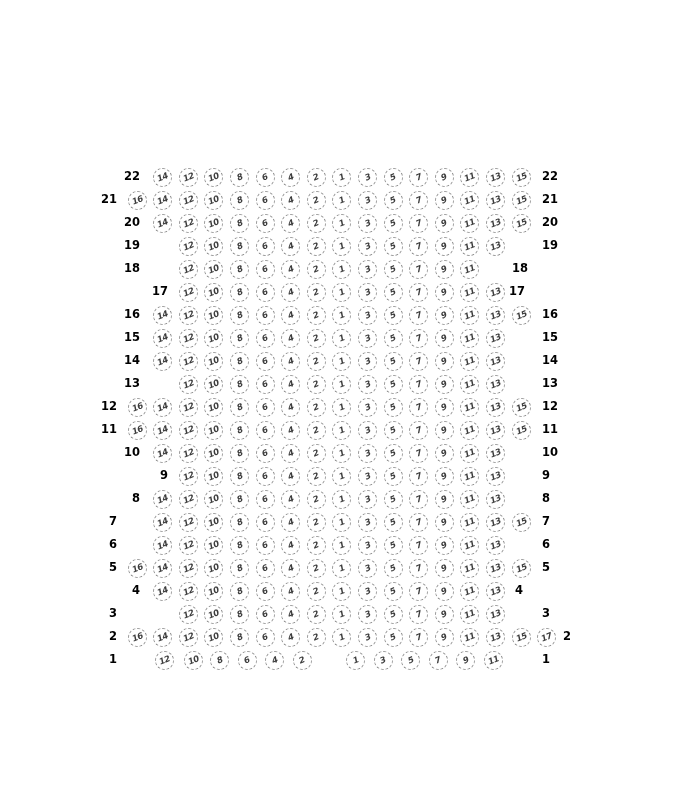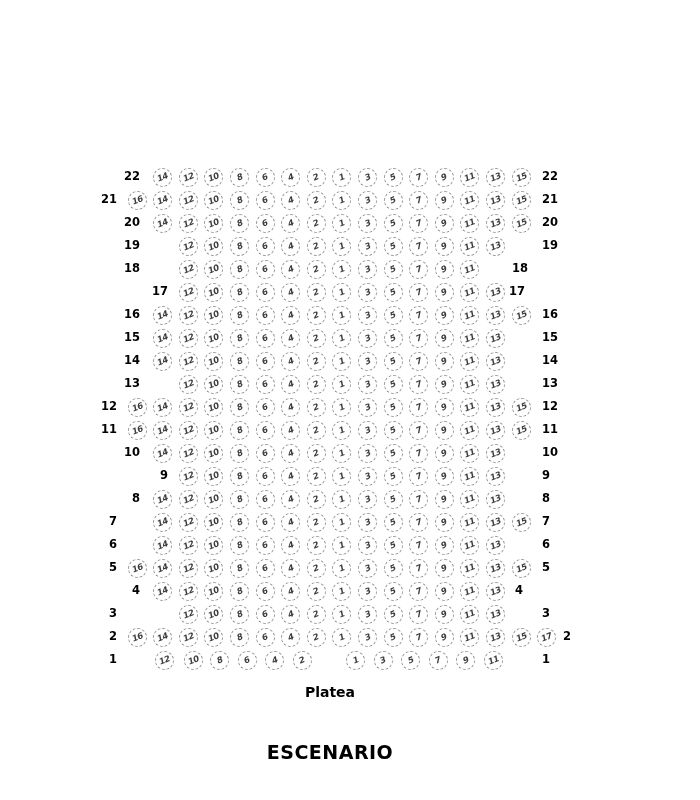--- a/index.html
+++ b/index.html
@@ -31,22 +31,20 @@
   }
   .caption-escenario {
     position:absolute; left:230px; top:741px; width:200px; text-align:center;
     font-size:19px; font-weight:700; color:#000; letter-spacing:0.5px;
   }
 </style>
 </head>
 <body>
 
 <div id="seat-map">
-  <div class="caption-platea">Platea</div>
-  <div class="caption-escenario">ESCENARIO</div>
 <div class="row-label left" style="left: 96px; top: 171px;">22</div>
     <div class="row-label right" style="left: 542px; top: 171px;">22</div>
     <div class="seat" style="left: 153.1px; top: 167.5px;">
       <span>14</span>
     </div>
     <div class="seat" style="left: 178.7px; top: 167.5px;">
       <span>12</span>
     </div>
     <div class="seat" style="left: 204.3px; top: 167.5px;">
       <span>10</span>

